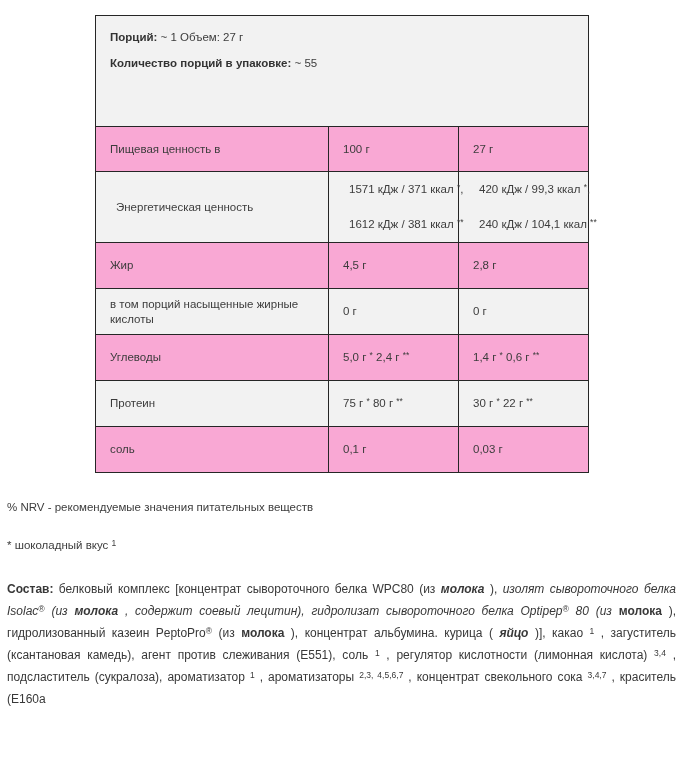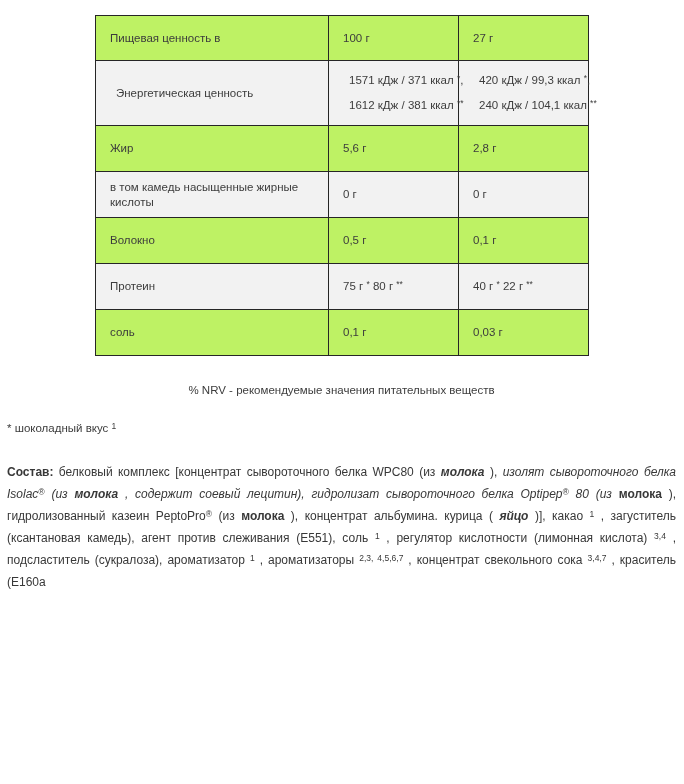--- a/index.html
+++ b/index.html
@@ -8,85 +8,91 @@
     font-family:"Liberation Sans","DejaVu Sans",sans-serif;
     color:#3c3c3c;font-size:12px;
   }
   .table-wrap{margin:15px 0 0 95px;width:493px;}
   table{border-collapse:collapse;table-layout:fixed;width:493px;}
   td{
     border:1px solid #262626;
     padding:0 10px 0 14px;
     font-size:11.5px;line-height:15px;
     vertical-align:middle;text-align:left;color:#3c3c3c;
-    background:#bef264;
+    background:#f9a8d4;
   }
   col.c1{width:233px;} col.c2{width:130px;} col.c3{width:130px;}
   tr.gray td{background:#f2f2f2;}
   td.info-cell{
     background:#f2f2f2;height:84px;vertical-align:top;
     padding:13px 14px;line-height:16px;
   }
   .info-line{margin-bottom:10px;}
   .b{font-weight:bold;color:#333333;}
   tr.header-row td{height:44px;}
   tr.data-row td{height:45px;}
-  tr.row-energy td{height:64px;line-height:25px;padding-left:20px;}
+  tr.row-energy td{height:64px;line-height:35px;padding-left:20px;}
   td.val{white-space:nowrap;}
   .sup{font-size:8.5px;vertical-align:top;position:relative;top:-2px;}
   .notes{margin:26px 8px 0 7px;font-size:11.5px;line-height:16px;}
   .notes p{margin:0;}
-  .notes .nrv{margin-bottom:22px;text-align:center;}
+  .notes .nrv{margin-bottom:22px;}
   .notes .fn{margin-bottom:6px;}
   .composition{
     margin:25px 8px 0 7px;
     font-size:12px;line-height:22px;
     text-align:justify;color:#383838;
   }
 </style>
 </head>
 <body>
 
 <div class="table-wrap">
   <table>
     <colgroup>
         <col class="c1">
         <col class="c2">
         <col class="c3">
       </colgroup>
     <tbody>
+      <tr>
+        <td class="info-cell" colspan="3">
+          <div class="info-line"><span class="b">Порций:</span> <span>~ 1 Объем: 27 г</span></div>
+          <div class="info-line"><span class="b">Количество порций в упаковке:</span> <span>~ 55</span></div>
+        </td>
+      </tr>
       <tr class="header-row">
         <td>Пищевая ценность в</td>
         <td>100 г</td>
         <td>27 г</td>
       </tr>
     <tr class="data-row gray row-energy">
           <td>Энергетическая ценность</td>
           <td class="val"><span>1571 кДж / 371 ккал </span><span class="sup">*</span><span>,</span><br><span>1612 кДж / 381 ккал </span><span class="sup">**</span></td>
           <td class="val"><span>420 кДж / 99,3 ккал </span><span class="sup">*</span><span>,</span><br><span>240 кДж / 104,1 ккал </span><span class="sup">**</span></td>
         </tr>
         <tr class="data-row">
           <td>Жир</td>
-          <td class="val"><span>5,6 г</span></td>
+          <td class="val"><span>4,5 г</span></td>
           <td class="val"><span>2,8 г</span></td>
         </tr>
         <tr class="data-row gray">
-          <td>в том камедь насыщенные жирные кислоты</td>
+          <td>в том порций насыщенные жирные кислоты</td>
           <td class="val"><span>0 г</span></td>
           <td class="val"><span>0 г</span></td>
         </tr>
         <tr class="data-row">
-          <td>Волокно</td>
-          <td class="val"><span>0,5 г</span></td>
-          <td class="val"><span>0,1 г</span></td>
+          <td>Углеводы</td>
+          <td class="val"><span>5,0 г </span><span class="sup">*</span><span> 2,4 г </span><span class="sup">**</span></td>
+          <td class="val"><span>1,4 г </span><span class="sup">*</span><span> 0,6 г </span><span class="sup">**</span></td>
         </tr>
         <tr class="data-row gray">
           <td>Протеин</td>
           <td class="val"><span>75 г </span><span class="sup">*</span><span> 80 г </span><span class="sup">**</span></td>
-          <td class="val"><span>40 г </span><span class="sup">*</span><span> 22 г </span><span class="sup">**</span></td>
+          <td class="val"><span>30 г </span><span class="sup">*</span><span> 22 г </span><span class="sup">**</span></td>
         </tr>
         <tr class="data-row">
           <td>соль</td>
           <td class="val"><span>0,1 г</span></td>
           <td class="val"><span>0,03 г</span></td>
         </tr>
       </tbody>
   </table>
 </div>
 

